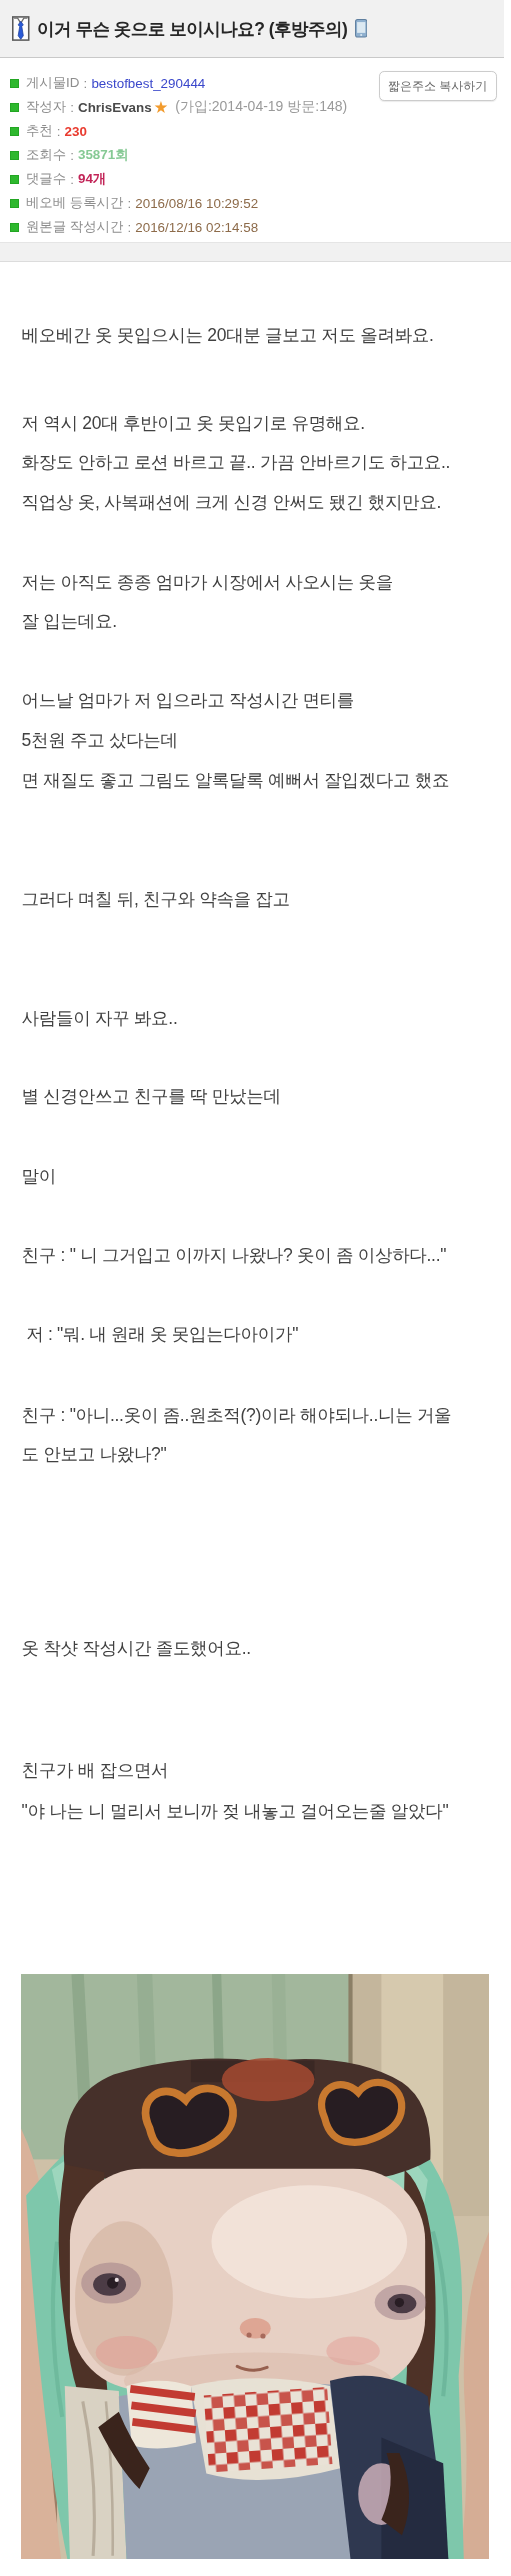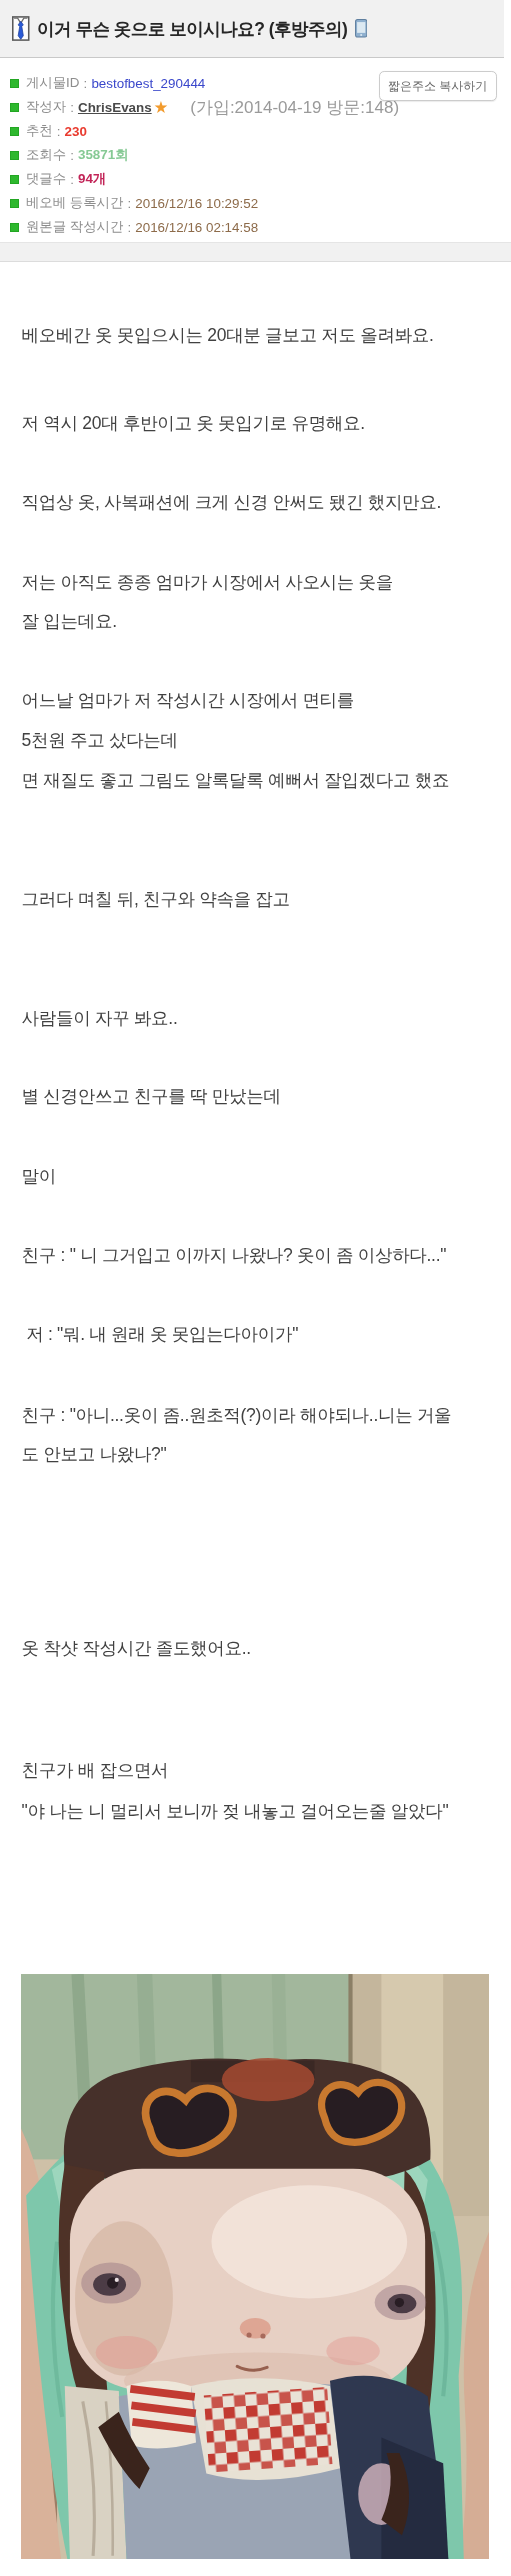--- a/index.html
+++ b/index.html
@@ -32,23 +32,23 @@
     height:24px;display:flex;align-items:center;
     padding-left:10px;font-size:13.4px;color:#8d8d8d;white-space:pre;
   }
   .bullet{
     width:6.7px;height:6.7px;background:#2eb82e;border:0.5px solid #23a623;
     margin-right:7.2px;flex:0 0 auto;
   }
   .ilabel{color:#8d8d8d;}
   .isep{margin:0 4.1px;color:#8d8d8d;}
   .v-id{color:#3a47cb;font-weight:normal;}
-  .v-author{color:#4a4a4a;font-weight:bold;text-decoration:underline;}
+  .v-author{color:#4a4a4a;font-weight:bold;}
   .star-icon{color:#f29b2d;font-size:14.4px;margin:0 2.1px;}
-  .v-suffix{color:#9a9a9a;font-size:17px;margin-left:20px;}
+  .v-suffix{color:#9a9a9a;font-size:14px;margin-left:5px;}
   .v-rec{color:#e93b2f;font-weight:bold;}
   .v-view{color:#86c994;font-weight:bold;}
   .v-comment{color:#c22558;font-weight:bold;}
   .v-time{color:#8d6b4a;}
   .short-url{
     position:absolute;top:12.4px;right:15.5px;
     background:#fff;border:0.5px solid #ccc;border-radius:5.2px;
     padding:5.2px 8.2px;font-size:12px;color:#666;
     font-family:"Liberation Sans", sans-serif;
     box-shadow:0 0.5px 1px rgba(0,0,0,.08);cursor:pointer;
@@ -131,39 +131,40 @@
       <span class="bullet"></span>
       <span class="ilabel">댓글수</span>
       <span class="isep">:</span>
       <span class="v-comment">94개</span>
     </div>
 
     <div class="irow">
       <span class="bullet"></span>
       <span class="ilabel">베오베 등록시간</span>
       <span class="isep">:</span>
-      <span class="v-time">2016/12/16 10:29:52</span>
+      <span class="v-time">2016/08/16 10:29:52</span>
     </div>
 
     <div class="irow">
       <span class="bullet"></span>
       <span class="ilabel">원본글 작성시간</span>
       <span class="isep">:</span>
       <span class="v-time">2016/12/16 02:14:58</span>
     </div>
   </section>
 
   <div class="band" style="position:absolute;top:242px;left:0;width:512px;"></div>
 
   <p class="line" style="top:325px">베오베간 옷 못입으시는 20대분 글보고 저도 올려봐요.</p>
   <p class="line" style="top:413px">저 역시 20대 후반이고 옷 못입기로 유명해요.</p>
+  <p class="line" style="top:452px">화장도 안하고 로션 바르고 끝.. 가끔 안바르기도 하고요..</p>
   <p class="line" style="top:572px">저는 아직도 종종 엄마가 시장에서 사오시는 옷을</p>
   <p class="line" style="top:492px">직업상 옷, 사복패션에 크게 신경 안써도 됐긴 했지만요.</p>
   <p class="line" style="top:611px">잘 입는데요.</p>
-  <p class="line" style="top:690px">어느날 엄마가 저 작성시간 시장에서 면티를</p>
+  <p class="line" style="top:690px">어느날 엄마가 저 입으라고 작성시간 면티를</p>
   <p class="line" style="top:730px">5천원 주고 샀다는데</p>
   <p class="line" style="top:770px">면 재질도 좋고 그림도 알록달록 예뻐서 잘입겠다고 했죠</p>
   <p class="line" style="top:889px">그러다 며칠 뒤, 친구와 약속을 잡고</p>
   <p class="line" style="top:1008px">사람들이 자꾸 봐요..</p>
   <p class="line" style="top:1086px">별 신경안쓰고 친구를 딱 만났는데</p>
   <p class="line" style="top:1166px">말이</p>
   <p class="line" style="top:1245px">친구 : " 니 그거입고 이까지 나왔나? 옷이 좀 이상하다..."</p>
   <p class="line" style="top:1324px"> 저 : "뭐. 내 원래 옷 못입는다아이가"</p>
   <p class="line" style="top:1405px">친구 : "아니...옷이 좀..원초적(?)이라 해야되나..니는 거울</p>
   <p class="line" style="top:1444px">도 안보고 나왔나?"</p>

